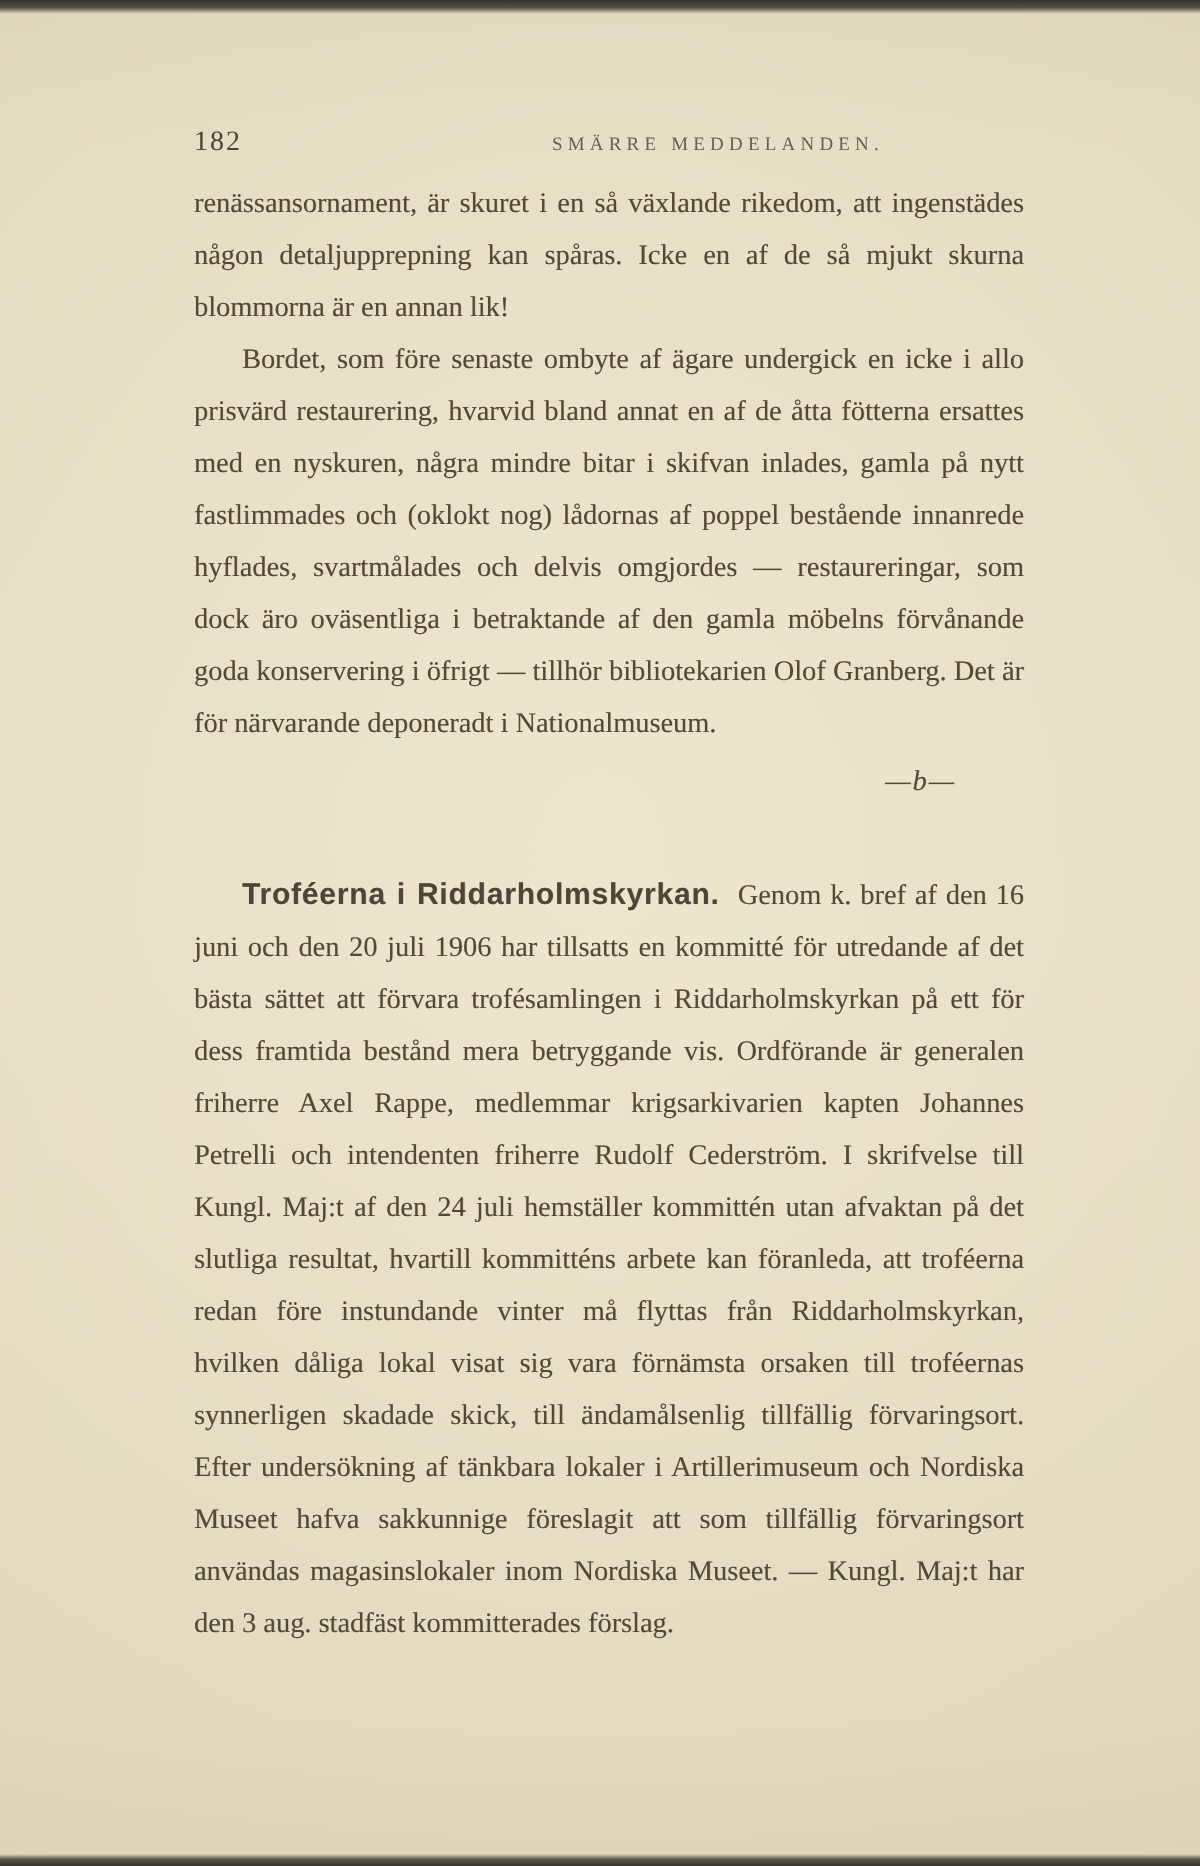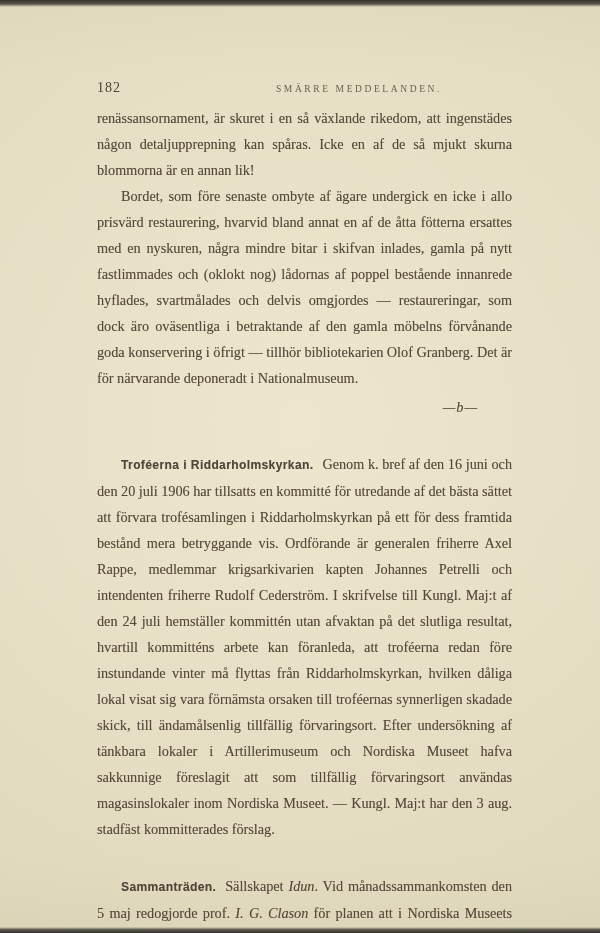--- a/index.html
+++ b/index.html
@@ -36,21 +36,21 @@
     bottom: 0;
     height: 6px;
     background: linear-gradient(0deg, #34332b 0%, #58554c 55%, rgba(88,85,76,0) 100%);
   }
   .page {
     position: absolute;
     top: 0;
     left: 0;
     width: 600px;
     height: 933px;
-    padding: 80px 88px 40px 97px;
+    padding: 64px 88px 40px 97px;
     box-sizing: border-box;
     color: #55483a;
   }
   .running-head {
     display: flex;
     align-items: baseline;
     margin-bottom: 9px;
   }
   .pagenum {
     width: 70px;
@@ -80,21 +80,21 @@
     margin: 3px 0 0 0;
     text-align: right;
     padding-right: 34px;
     font-style: italic;
     letter-spacing: 1px;
   }
   .section { margin-top: 31px; }
   .section-heading {
     font-family: "Liberation Sans", sans-serif;
     font-weight: bold;
-    font-size: 12px;
+    font-size: 15px;
     letter-spacing: 0.4px;
     color: #50443a;
     margin-right: 9px;
   }
   i { font-style: italic; }
 </style>
 </head>
 <body>
 
 <div class="scan">
@@ -111,19 +111,18 @@
     <main class="body-text">
 
       <p class="para">renässansornament, är skuret i en så växlande rikedom, att ingenstädes någon detaljupprepning kan spåras. Icke en af de så mjukt skurna blommorna är en annan lik!</p>
 
       <p class="para indent">Bordet, som före senaste ombyte af ägare undergick en icke i allo prisvärd restaurering, hvarvid bland annat en af de åtta fötterna ersattes med en nyskuren, några mindre bitar i skifvan inlades, gamla på nytt fastlimmades och (oklokt nog) lådornas af poppel bestående innanrede hyflades, svartmålades och delvis omgjordes — restaureringar, som dock äro oväsentliga i betraktande af den gamla möbelns förvånande goda konservering i öfrigt — tillhör bibliotekarien Olof Granberg. Det är för närvarande deponeradt i Nationalmuseum.</p>
 
       <p class="signature">—b—</p>
 
       <p class="para indent section"><span class="section-heading">Troféerna i Riddarholmskyrkan.</span><span>Genom k. bref af den 16 juni och den 20 juli 1906 har tillsatts en kommitté för utredande af det bästa sättet att förvara trofésamlingen i Riddarholmskyrkan på ett för dess framtida bestånd mera betryggande vis. Ordförande är generalen friherre Axel Rappe, medlemmar krigsarkivarien kapten Johannes Petrelli och intendenten friherre Rudolf Cederström. I skrifvelse till Kungl. Maj:t af den 24 juli hemställer kommittén utan afvaktan på det slutliga resultat, hvartill kommitténs arbete kan föranleda, att troféerna redan före instundande vinter må flyttas från Riddarholmskyrkan, hvilken dåliga lokal visat sig vara förnämsta orsaken till troféernas synnerligen skadade skick, till ändamålsenlig tillfällig förvaringsort. Efter undersökning af tänkbara lokaler i Artillerimuseum och Nordiska Museet hafva sakkunnige föreslagit att som tillfällig förvaringsort användas magasinslokaler inom Nordiska Museet. — Kungl. Maj:t har den 3 aug. stadfäst kommitterades förslag.</span></p>
 
-      <p class="para indent section"><span class="section-heading">Sammanträden.</span><span>Sällskapet </span><i>Idun</i><span>. Vid månadssammankomsten den 5 maj redogjorde prof. </span><i>I. G. Clason</i><span> för planen att i Nordiska Museets nya byggnads absid uppställa en polykrom i trä</span></p>
 
     </main>
   </div>
 
   <div class="edge-bottom"></div>
 </div>
 
 </body></html>

